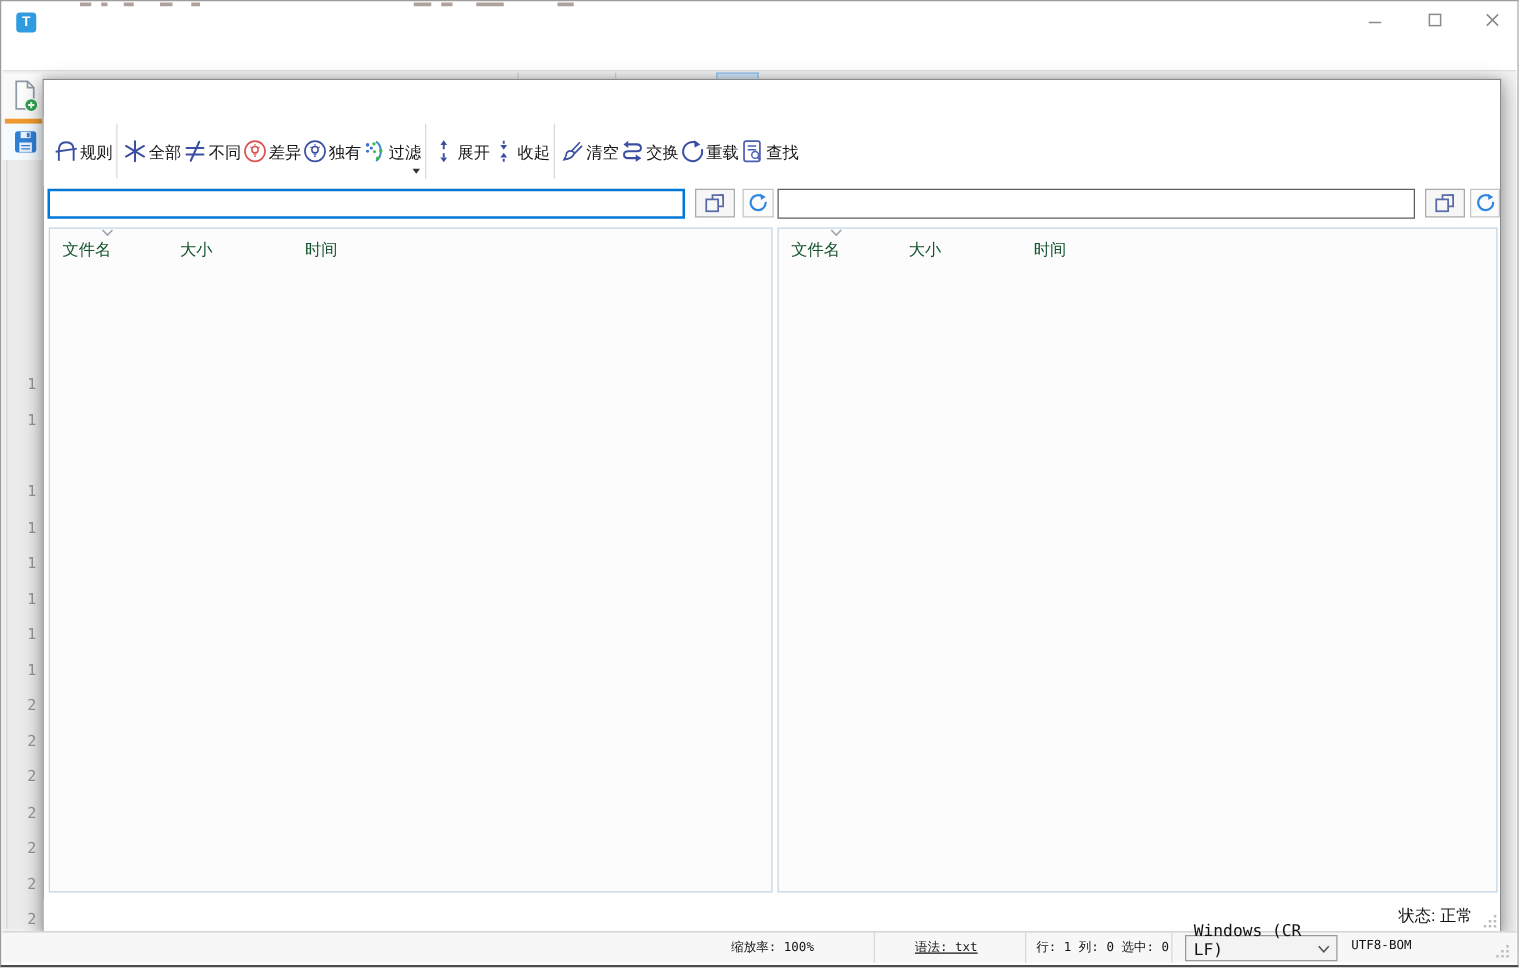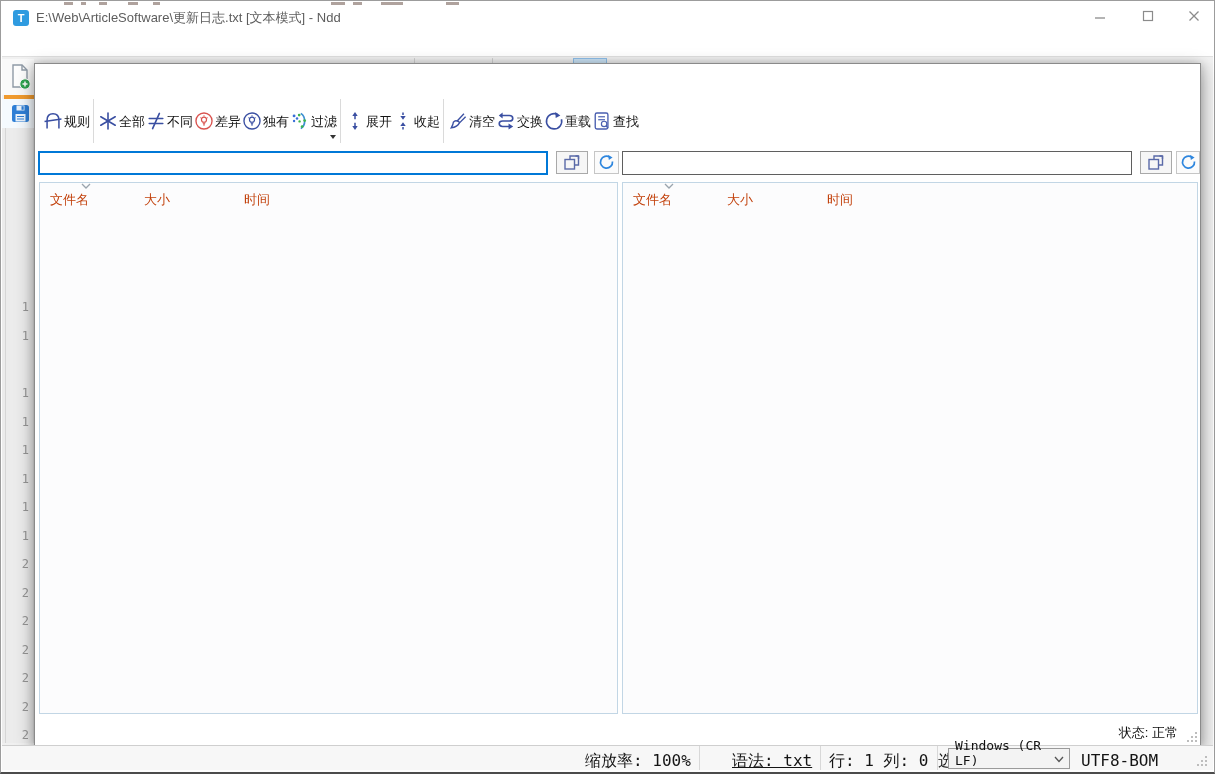--- a/index.html
+++ b/index.html
@@ -62,36 +62,36 @@
   .path-row { position:absolute; left:0; right:0; top:85px; height:30px; }
   .path-input { position:absolute; top:2px; height:24px; border:1px solid #5f5f5f; background:#fff;
                 font-size:13px; padding:0 5px; font-family:"Liberation Sans",sans-serif; outline:none; }
   .path-input.focused { border:2px solid #0078d7; }
   .mini-btn { position:absolute; top:2px; height:23px; background:#f6f6f6; border:1px solid #a9a9a9;
               display:flex; align-items:center; justify-content:center; }
   .mini-btn.light { border-color:#c6c6c6; background:#fbfbfb; }
 
   .panel { position:absolute; top:118px; height:532px; background:#fcfcfd; border:1px solid #c2d6e5; }
   .panel-header { position:absolute; left:0; top:2px; right:0; height:24px; }
-  .col { position:absolute; font-size:13px; color:#c2410c; top:6px; white-space:nowrap; }
+  .col { position:absolute; font-size:13px; color:#14532d; top:6px; white-space:nowrap; }
   .sort-chevron { position:absolute; left:40px; top:-3px; }
   .panel-body { position:absolute; left:0; right:0; top:28px; bottom:0; }
 
   .dlg-status { position:absolute; left:0; right:0; bottom:0; height:26px; background:#fff; }
   .dlg-status .txt { position:absolute; right:22px; top:5px; font-size:13px; color:#111; }
   .grip { position:absolute; right:3px; bottom:3px; width:10px; height:10px; }
   .grip i { position:absolute; width:2px; height:2px; background:#bdbdbd; }
   .grip i:nth-child(1){ right:0; bottom:0; } .grip i:nth-child(2){ right:4px; bottom:0; }
   .grip i:nth-child(3){ right:0; bottom:4px; } .grip i:nth-child(4){ right:8px; bottom:0; }
   .grip i:nth-child(5){ right:0; bottom:8px; } .grip i:nth-child(6){ right:4px; bottom:4px; }
 
   
   .statusbar { position:absolute; left:1px; right:1px; bottom:2px; height:25px; background:#f7f7f7;
                border-top:1px solid #cfcfcf; z-index:11; font-family:"DejaVu Sans Mono", monospace; }
-  .sb-item { position:absolute; top:5px; font-size:16px; color:#141414; white-space:nowrap; }
+  .sb-item { position:absolute; top:5px; font-size:10px; color:#141414; white-space:nowrap; }
   .sb-sep { position:absolute; top:0; bottom:0; width:1px; background:#d8d8d8; }
   .sb-combo { position:absolute; left:946px; top:2px; width:122px; height:21px; border:1px solid #9a9a9a;
               background:#f3f3f3; font-size:13px; display:flex; align-items:flex-end; padding-left:6px; }
   .sb-combo .cv { position:absolute; right:5px; top:7px; }
 </style>
 </head>
 <body>
 
 <div class="app">
 
@@ -100,21 +100,20 @@
   <div class="artifact" style="left:98px;width:8px;"></div>
   <div class="artifact" style="left:127px;width:10px;"></div>
   <div class="artifact" style="left:152px;width:7px;"></div>
   <div class="artifact" style="left:330px;width:14px;"></div>
   <div class="artifact" style="left:352px;width:9px;"></div>
   <div class="artifact" style="left:380px;width:22px;"></div>
   <div class="artifact" style="left:445px;width:13px;"></div>
 
   <div class="titlebar">
     <div class="app-icon">T</div>
-    <div class="main-title">E:\Web\ArticleSoftware\更新日志.txt [文本模式] - Ndd</div>
     <div class="winbtn" style="left:1078px;">
       <svg width="12" height="12">
           <line x1="1" y1="8" x2="11" y2="8" stroke="#8b8b8b" stroke-width="1.3"></line>
         </svg>
     </div>
     <div class="winbtn" style="left:1126px;">
       <svg width="12" height="12">
           <rect x="1.5" y="1.5" width="9" height="9" fill="none" stroke="#8b8b8b" stroke-width="1.2"></rect>
         </svg>
     </div>

